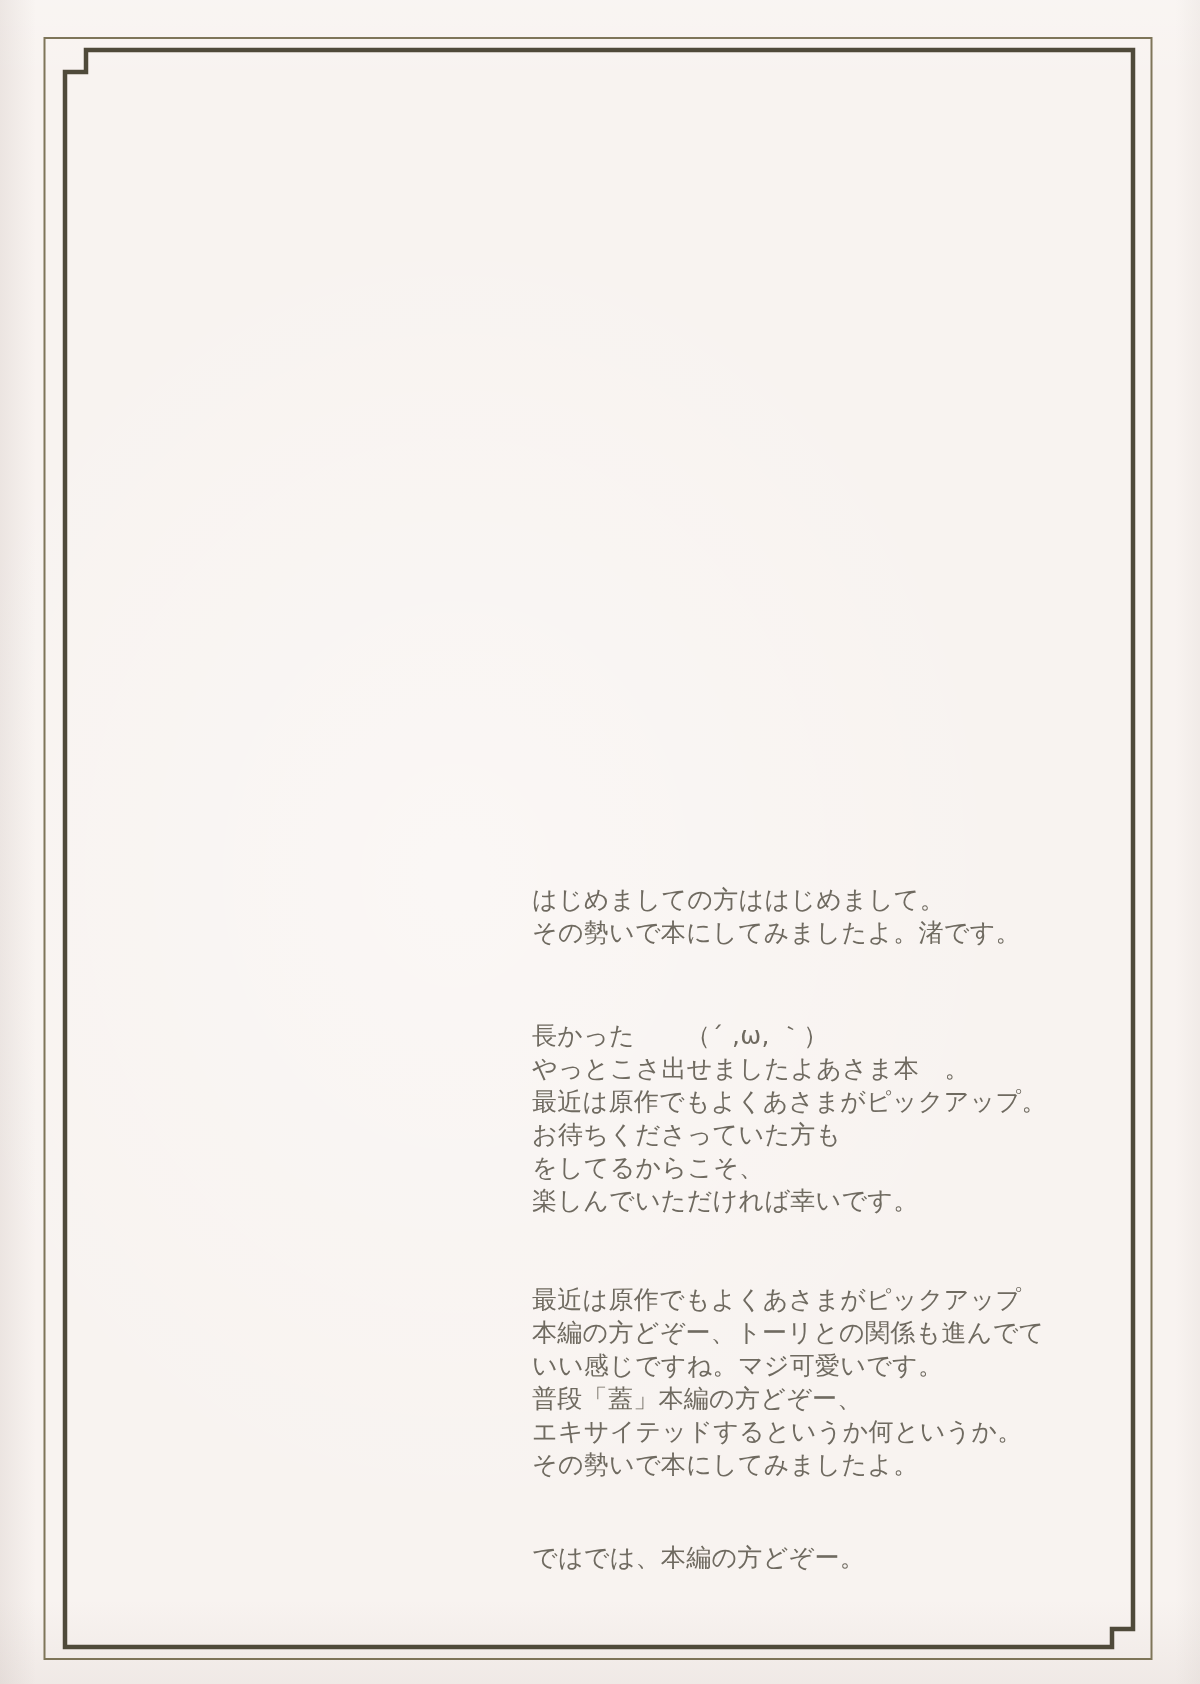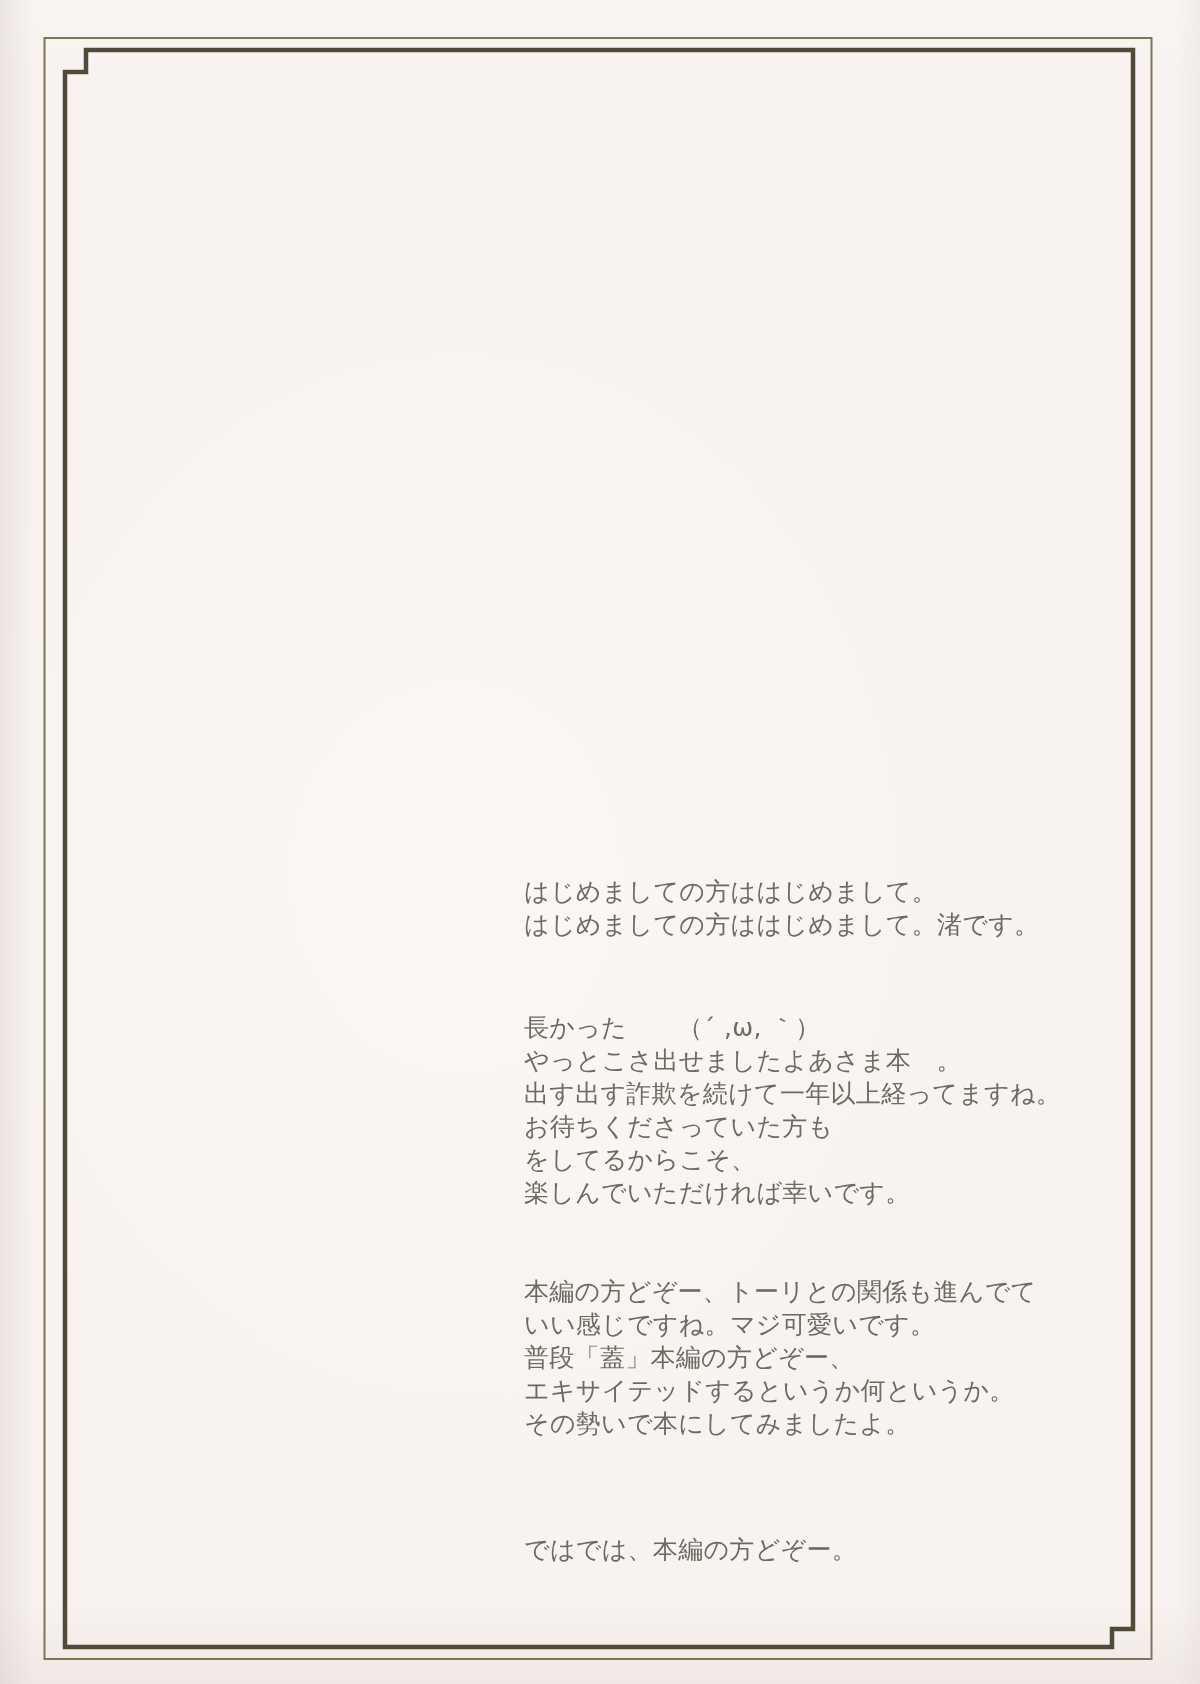--- a/index.html
+++ b/index.html
@@ -34,21 +34,21 @@
     position: absolute;
     left: 0;
     top: 0;
     width: 1200px;
     height: 1684px;
     display: block;
   }
   .text-block .para {
     position: absolute;
     left: 524px;
-    margin: 0;
+    margin: 8px;
   }
   .line {
     font-size: 25px;
     line-height: 33px;
     letter-spacing: 0.3px;
     color: var(--ink);
     white-space: pre;
   }
   .para-greeting   { top: 875px;  }
   .para-release    { top: 1011px; }
@@ -64,33 +64,34 @@
 
   <rect x="44.5" y="38" width="1107" height="1621" fill="none" stroke-width="2" stroke="#7e7559"></rect>
 
   <path d="M 86 50 H 1133 V 1629 H 1112 V 1647 H 65 V 72 H 86 Z" fill="none" stroke-width="4.5" stroke-linejoin="miter" stroke="#4f4a3a"></path>
 </svg>
 
 <div class="text-block">
 
   <div class="para para-greeting">
     <div class="line">はじめましての方ははじめまして。</div>
-    <div class="line">はじめましての方ははじめまして。渚です。</div>
+    <div class="line">その勢いで本にしてみましたよ。渚です。</div>
   </div>
 
   <div class="para para-release">
     <div class="line">長かった　　（´ ,ω, ｀）</div>
     <div class="line">やっとこさ出せましたよあさま本　。</div>
-    <div class="line">出す出す詐欺を続けて一年以上経ってますね。</div>
+    <div class="line">最近は原作でもよくあさまがピックアップ。</div>
     <div class="line">お待ちくださっていた方も</div>
     <div class="line">をしてるからこそ、</div>
     <div class="line">楽しんでいただければ幸いです。</div>
   </div>
 
   <div class="para para-series">
+    <div class="line">最近は原作でもよくあさまがピックアップ</div>
     <div class="line">本編の方どぞー、トーリとの関係も進んでて</div>
     <div class="line">いい感じですね。マジ可愛いです。</div>
     <div class="line">普段「蓋」本編の方どぞー、</div>
     <div class="line">エキサイテッドするというか何というか。</div>
     <div class="line">その勢いで本にしてみましたよ。</div>
   </div>
 
   <div class="para para-signoff">
     <div class="line">ではでは、本編の方どぞー。</div>
   </div>

